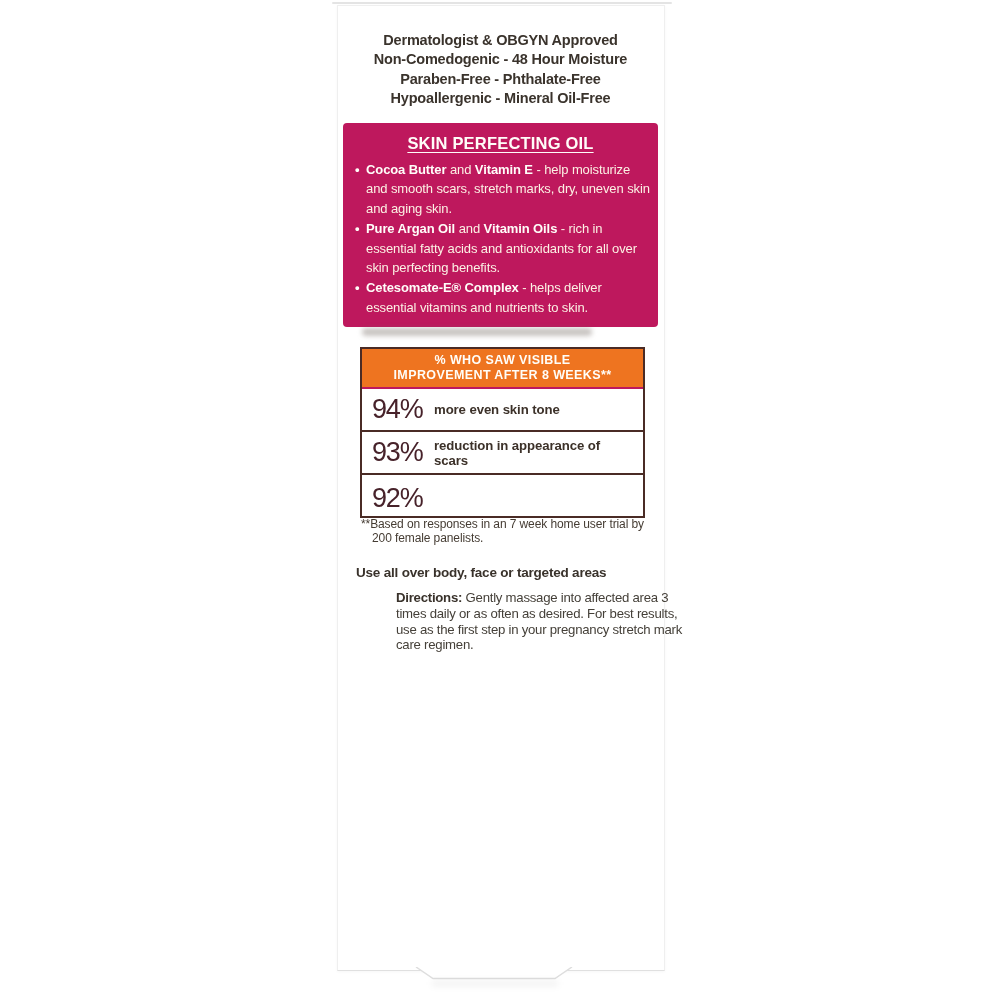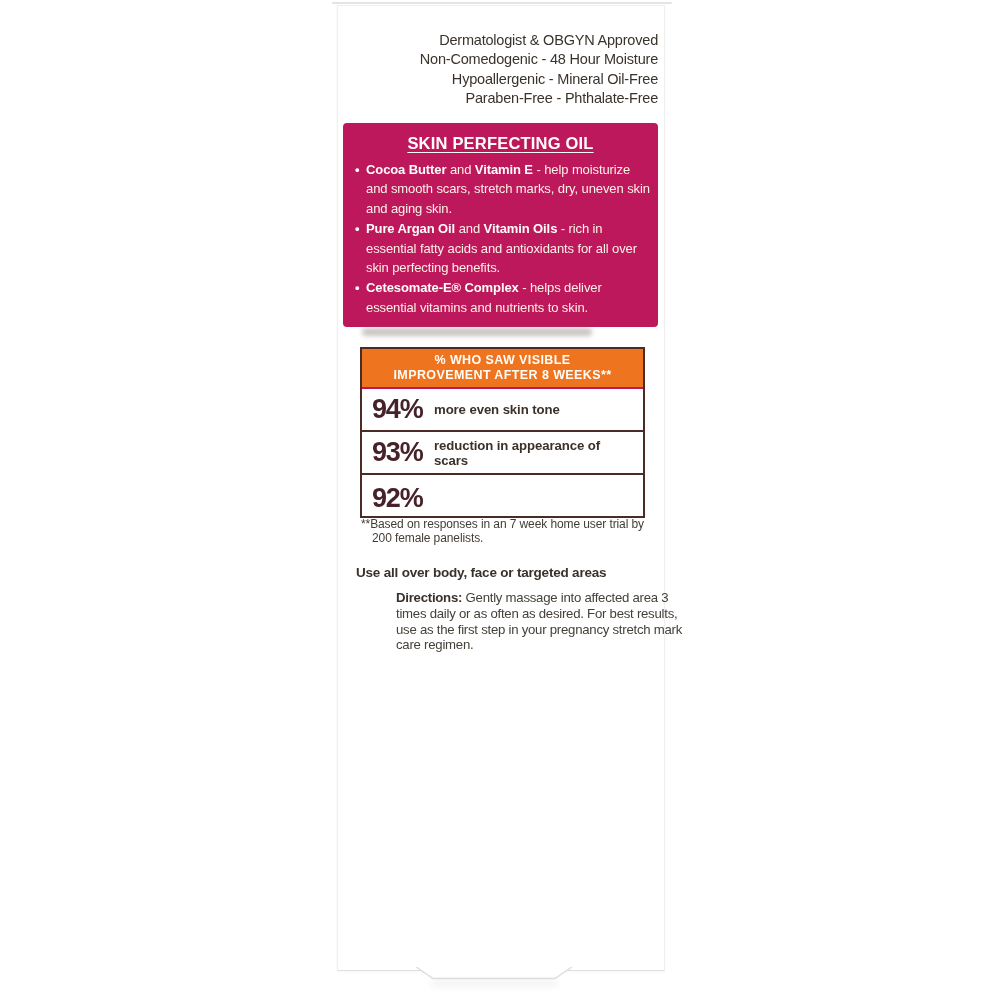--- a/index.html
+++ b/index.html
@@ -4,41 +4,41 @@
 <style>
   html,body{margin:0;padding:0;background:#ffffff;}
   body{width:1000px;height:1000px;font-family:"Liberation Sans",sans-serif;-webkit-font-smoothing:antialiased;}
   .stage{position:relative;width:1000px;height:1000px;background:#ffffff;overflow:hidden;}
 
   .flap-line{position:absolute;left:332px;top:2px;width:340px;height:2px;background:#e4e4e4;border-radius:2px;}
 
   .panel{position:absolute;left:337px;top:5px;width:326px;height:964px;background:#ffffff;
          border:1px solid #efefef;border-bottom-color:#e0e0e0;box-shadow:0 1px 3px rgba(0,0,0,0.035);}
 
-  .claims{position:absolute;left:343px;top:31px;width:315px;text-align:right;
-          font-weight:400;font-size:14.5px;line-height:19.3px;color:#3a332c;letter-spacing:-0.2px;}
+  .claims{position:absolute;left:343px;top:31px;width:315px;text-align:center;
+          font-weight:700;font-size:14.5px;line-height:19.3px;color:#3a332c;letter-spacing:-0.2px;}
   .claims div{white-space:nowrap;}
 
   .benefits{position:absolute;left:343px;top:123px;width:315px;height:204px;background:#be185d;border-radius:4px;}
   .benefits-title{margin-top:11px;text-align:center;font-size:16.5px;font-weight:700;color:#fffdf9;
           letter-spacing:0.2px;text-decoration:underline;text-underline-offset:3px;}
   .bullets{margin:7px 8px 0 12px;}
   .bullet{display:flex;font-size:13px;line-height:19.4px;letter-spacing:-0.1px;margin-bottom:1px;color:#fcf1e4;}
   .bullet .dot{flex:0 0 11px;width:11px;font-weight:700;color:#fffdf9;}
   .bullet b{color:#fffdf9;}
 
   .smudge{position:absolute;left:362px;top:328px;width:230px;height:8px;
           background:rgba(110,100,92,0.38);filter:blur(2.5px);border-radius:4px;}
 
   .stats{position:absolute;left:360px;top:347px;width:281px;border:2px solid #4a2b25;background:#ffffff;}
   .stats-head{background:#ee7420;color:#fffdf8;text-align:center;font-weight:700;font-size:12.5px;
           line-height:14.5px;letter-spacing:0.4px;padding:4px 0 5px;border-bottom:2px solid #be185d;}
   .srow{display:flex;align-items:center;min-height:37px;padding:2px 6px 2px 10px;border-bottom:2px solid #4a2b25;}
   .srow:last-child{border-bottom:none;align-items:flex-end;}
-  .spct{flex:0 0 62px;width:62px;font-size:27px;font-weight:700;color:#47222a;letter-spacing:-1.2px;}
+  .spct{flex:0 0 62px;width:62px;font-size:27px;font-weight:400;color:#47222a;letter-spacing:-1.2px;}
   .slabel{font-size:13.2px;font-weight:700;color:#3c3129;line-height:15px;letter-spacing:-0.1px;max-width:192px;}
 
   .footnote{position:absolute;left:361px;top:517px;width:285px;font-size:12px;line-height:14.2px;
           color:#453c33;letter-spacing:-0.1px;padding-left:11px;text-indent:-11px;}
 
   .usage-head{position:absolute;left:356px;top:565px;font-size:13.5px;font-weight:700;color:#39322b;letter-spacing:-0.2px;}
 
   .directions{position:absolute;left:356px;top:590px;width:288px;font-size:13.2px;line-height:15.8px;
           color:#454039;letter-spacing:-0.25px;margin-left:40px;}
   .directions b{color:#39322b;}
@@ -51,22 +51,22 @@
 
 <div class="stage">
 
   <div class="flap-line"></div>
 
   <div class="panel"></div>
 
   <div class="claims">
     <div>Dermatologist &amp; OBGYN Approved</div>
     <div>Non-Comedogenic - 48 Hour Moisture</div>
+    <div>Paraben-Free - Phthalate-Free</div>
     <div>Hypoallergenic - Mineral Oil-Free</div>
-    <div>Paraben-Free - Phthalate-Free</div>
   </div>
 
   <div class="benefits">
     <div class="benefits-title">SKIN PERFECTING OIL</div>
     <div class="bullets">
       <div class="bullet">
         <span class="dot">•</span>
         <span><b>Cocoa Butter</b><span> and </span><b>Vitamin E</b><span> - help moisturize and smooth scars, stretch marks, dry, uneven skin and aging skin.</span></span>
       </div>
       <div class="bullet">

